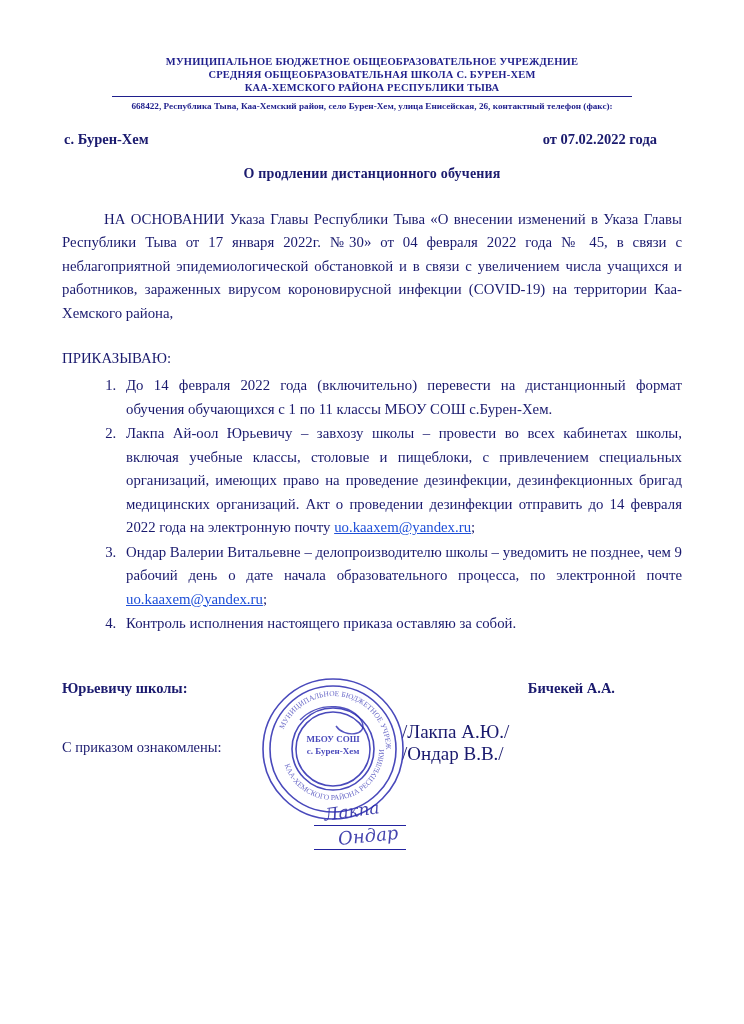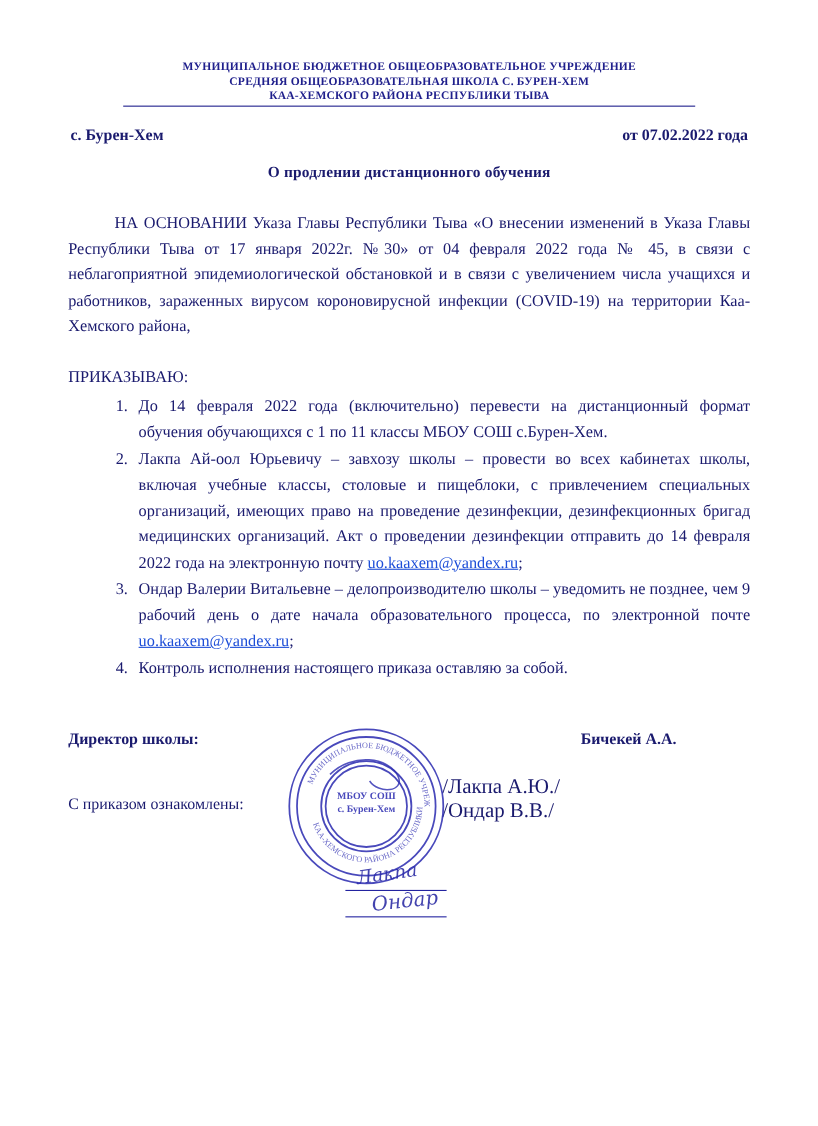--- a/index.html
+++ b/index.html
@@ -65,21 +65,21 @@
 
   .place-date {
     display: flex;
     justify-content: space-between;
     align-items: baseline;
     margin-top: 18px;
     font-weight: bold;
     font-size: 14.5px;
   }
   .place-date .place { margin-left: 2px; }
-  .place-date .date { margin-right: 2px; }
+  .place-date .date { margin-right: 25px; }
 
   .subject {
     text-align: center;
     font-weight: bold;
     font-size: 14px;
     margin-top: 18px;
     letter-spacing: .2px;
   }
 
   
@@ -171,20 +171,21 @@
 </head>
 <body>
 
 <div class="page">
 
   <div class="letterhead">
     <div class="lh-line1">МУНИЦИПАЛЬНОЕ БЮДЖЕТНОЕ ОБЩЕОБРАЗОВАТЕЛЬНОЕ УЧРЕЖДЕНИЕ</div>
     <div class="lh-line2">СРЕДНЯЯ ОБЩЕОБРАЗОВАТЕЛЬНАЯ ШКОЛА с. БУРЕН-ХЕМ</div>
     <div class="lh-line3">КАА-ХЕМСКОГО РАЙОНА РЕСПУБЛИКИ ТЫВА</div>
     <div class="lh-rule"></div>
+    <div class="lh-contact">668422, Республика Тыва, Каа-Хемский район, село Бурен-Хем, улица Енисейская,  26, контактный телефон (факс):</div>
   </div>
 
 
   <div class="place-date">
     <div class="place">с. Бурен-Хем</div>
     <div class="date">от 07.02.2022 года</div>
   </div>
 
   <div class="subject">О продлении дистанционного обучения</div>
 
@@ -203,21 +204,21 @@
       <span>Ондар Валерии Витальевне – делопроизводителю школы – уведомить не позднее, чем 9 рабочий день о  дате начала образовательного процесса, по электронной почте  </span><span class="mail-link">uo.kaaxem@yandex.ru</span><span>;</span>
     </li>
     <li>
       <span>Контроль исполнения настоящего приказа оставляю за собой.</span><span class="mail-link"></span><span></span>
     </li>
   </ol>
 
   <div class="sig-block">
 
     <div class="sig-row1">
-      <div>Директор школы:</div>
+      <div>Юрьевичу школы:</div>
       <div class="right">Бичекей А.А.</div>
     </div>
 
     <div class="sig-row2">
       <span>С приказом ознакомлены:</span>
       <div class="ack-names">
         <div>/Лакпа А.Ю./</div>
         <div>/Ондар В.В./</div>
       </div>
 

